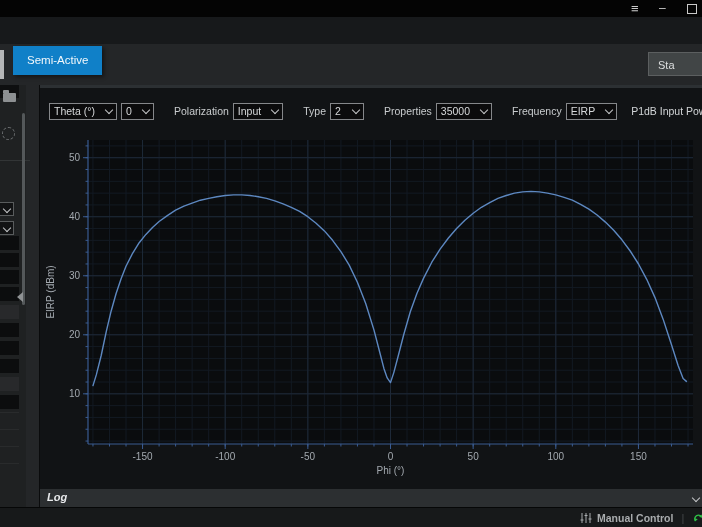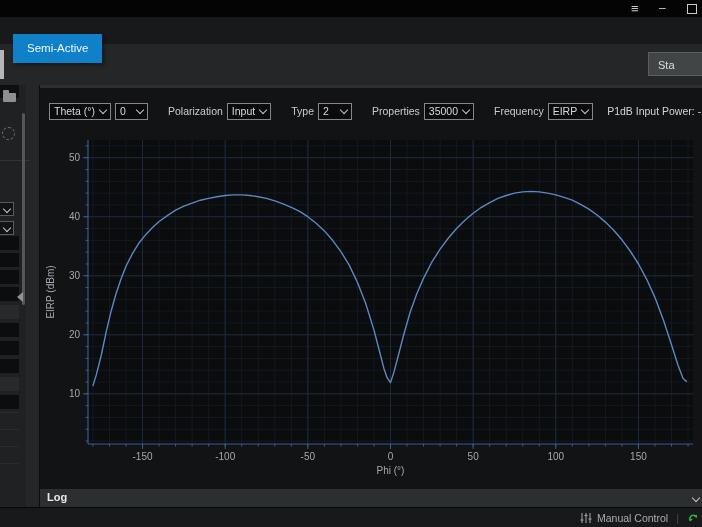--- a/index.html
+++ b/index.html
@@ -15,21 +15,21 @@
   .win-icon{position:absolute;top:1px;color:#c9c9c9;font-size:12px;line-height:15px;cursor:default;}
   .menu-glyph{left:631px;font-size:13px;}
   .min-glyph{left:659px;}
   .max-box{left:687px;top:4px;width:8px;height:8px;border:1.2px solid #c9c9c9;}
 
   
   .tabstrip{left:0;top:17px;width:702px;height:68px;background:#242628;}
   .tabstrip-top{left:0;top:17px;width:702px;height:27px;background:#17191b;}
   .tab-sliver{left:0;top:50px;width:4px;height:29px;background:#b5b6b7;}
   .tab-semi{
-    left:13px;top:34px;height:29px;line-height:29px;padding:0 14px;
+    left:13px;top:46px;height:29px;line-height:29px;padding:0 14px;
     background:#1080c8;color:#f2f7fb;font-size:11.5px;
     box-shadow:2px 2px 4px rgba(0,0,0,.45);cursor:pointer;
   }
   .start-btn{
     left:648px;top:52px;width:60px;height:24px;line-height:24px;text-align:left;padding-left:9px;
     background:#414546;border:1px solid #5c5f60;color:#dcdedf;font-size:11px;cursor:pointer;box-sizing:border-box;
   }
 
   
   .sidebar{left:0;top:85px;width:40px;height:422px;background:#1f2122;border-right:1px solid #0a0b0c;box-sizing:border-box;}
@@ -49,38 +49,38 @@
   .collapse-arrow{left:17px;top:207px;width:0;height:0;border-top:5px solid transparent;border-bottom:5px solid transparent;border-right:6px solid #8f9294;cursor:pointer;}
 
   
   .main-topline{left:40px;top:85px;width:662px;height:3px;background:#2c3033;}
   .chartpanel{left:40px;top:88px;width:662px;height:401px;background:#111315;}
   .toolbar{left:9px;top:13px;height:20px;display:flex;align-items:center;position:absolute;z-index:2;}
   .tb-label{color:#c9ccce;font-size:10.5px;margin-left:12px;white-space:nowrap;padding-left:8px;}
   .tb-select{
     display:flex;align-items:center;justify-content:space-between;
     padding:0 4px;height:17px;border:1px solid #85878a;background:#0b0b0c;
-    color:#d6d8da;font-size:10.5px;margin-left:4px;cursor:pointer;white-space:nowrap;box-sizing:border-box;
+    color:#d6d8da;font-size:10.5px;margin-left:4px;cursor:pointer;white-space:nowrap;box-sizing:border-box;gap:6px;
   }
   .tb-select .chev{margin-left:5px;margin-top:-2px;}
   .tb-first{margin-left:0;}
   .p1db{color:#d2d5d7;font-size:10.5px;margin-left:14px;white-space:nowrap;}
   #chart-svg{position:absolute;left:0;top:0;}
 
   
   .logbar{left:40px;top:489px;width:662px;height:18px;background:#2c2f31;cursor:pointer;}
-  .log-title{position:absolute;left:7px;top:2px;color:#e8eaec;font-size:11px;font-weight:bold;}
+  .log-title{position:absolute;left:7px;top:2px;color:#e8eaec;font-size:11px;font-weight:bold;font-style:italic;}
   .log-type{position:absolute;right:14px;top:19px;color:#d3d6d8;font-size:12px;}
   .log-type-chev{position:absolute;right:3px;top:6px;}
 
   
   .statusbar{left:0;top:507px;width:702px;height:20px;background:#17191a;border-top:1px solid #060707;box-sizing:border-box;}
   .status-cluster{position:absolute;left:580px;top:0;height:19px;display:flex;align-items:center;}
   .sliders-icon{width:12px;height:12px;margin-right:5px;}
-  .mc-text{color:#a9acae;font-size:10.5px;white-space:nowrap;cursor:pointer;}
+  .mc-text{color:#a9acae;font-size:10.5px;white-space:nowrap;cursor:pointer;font-weight:bold;}
   .status-div{color:#45484a;font-size:11px;margin:0 8px;}
   .conn-icon{width:13px;height:12px;margin-right:4px;}
 </style>
 </head>
 <body>
 
 <div class="abs titlebar">
   <span class="win-icon menu-glyph">≡</span>
   <span class="win-icon min-glyph">–</span>
   <span class="win-icon max-box abs"></span>

